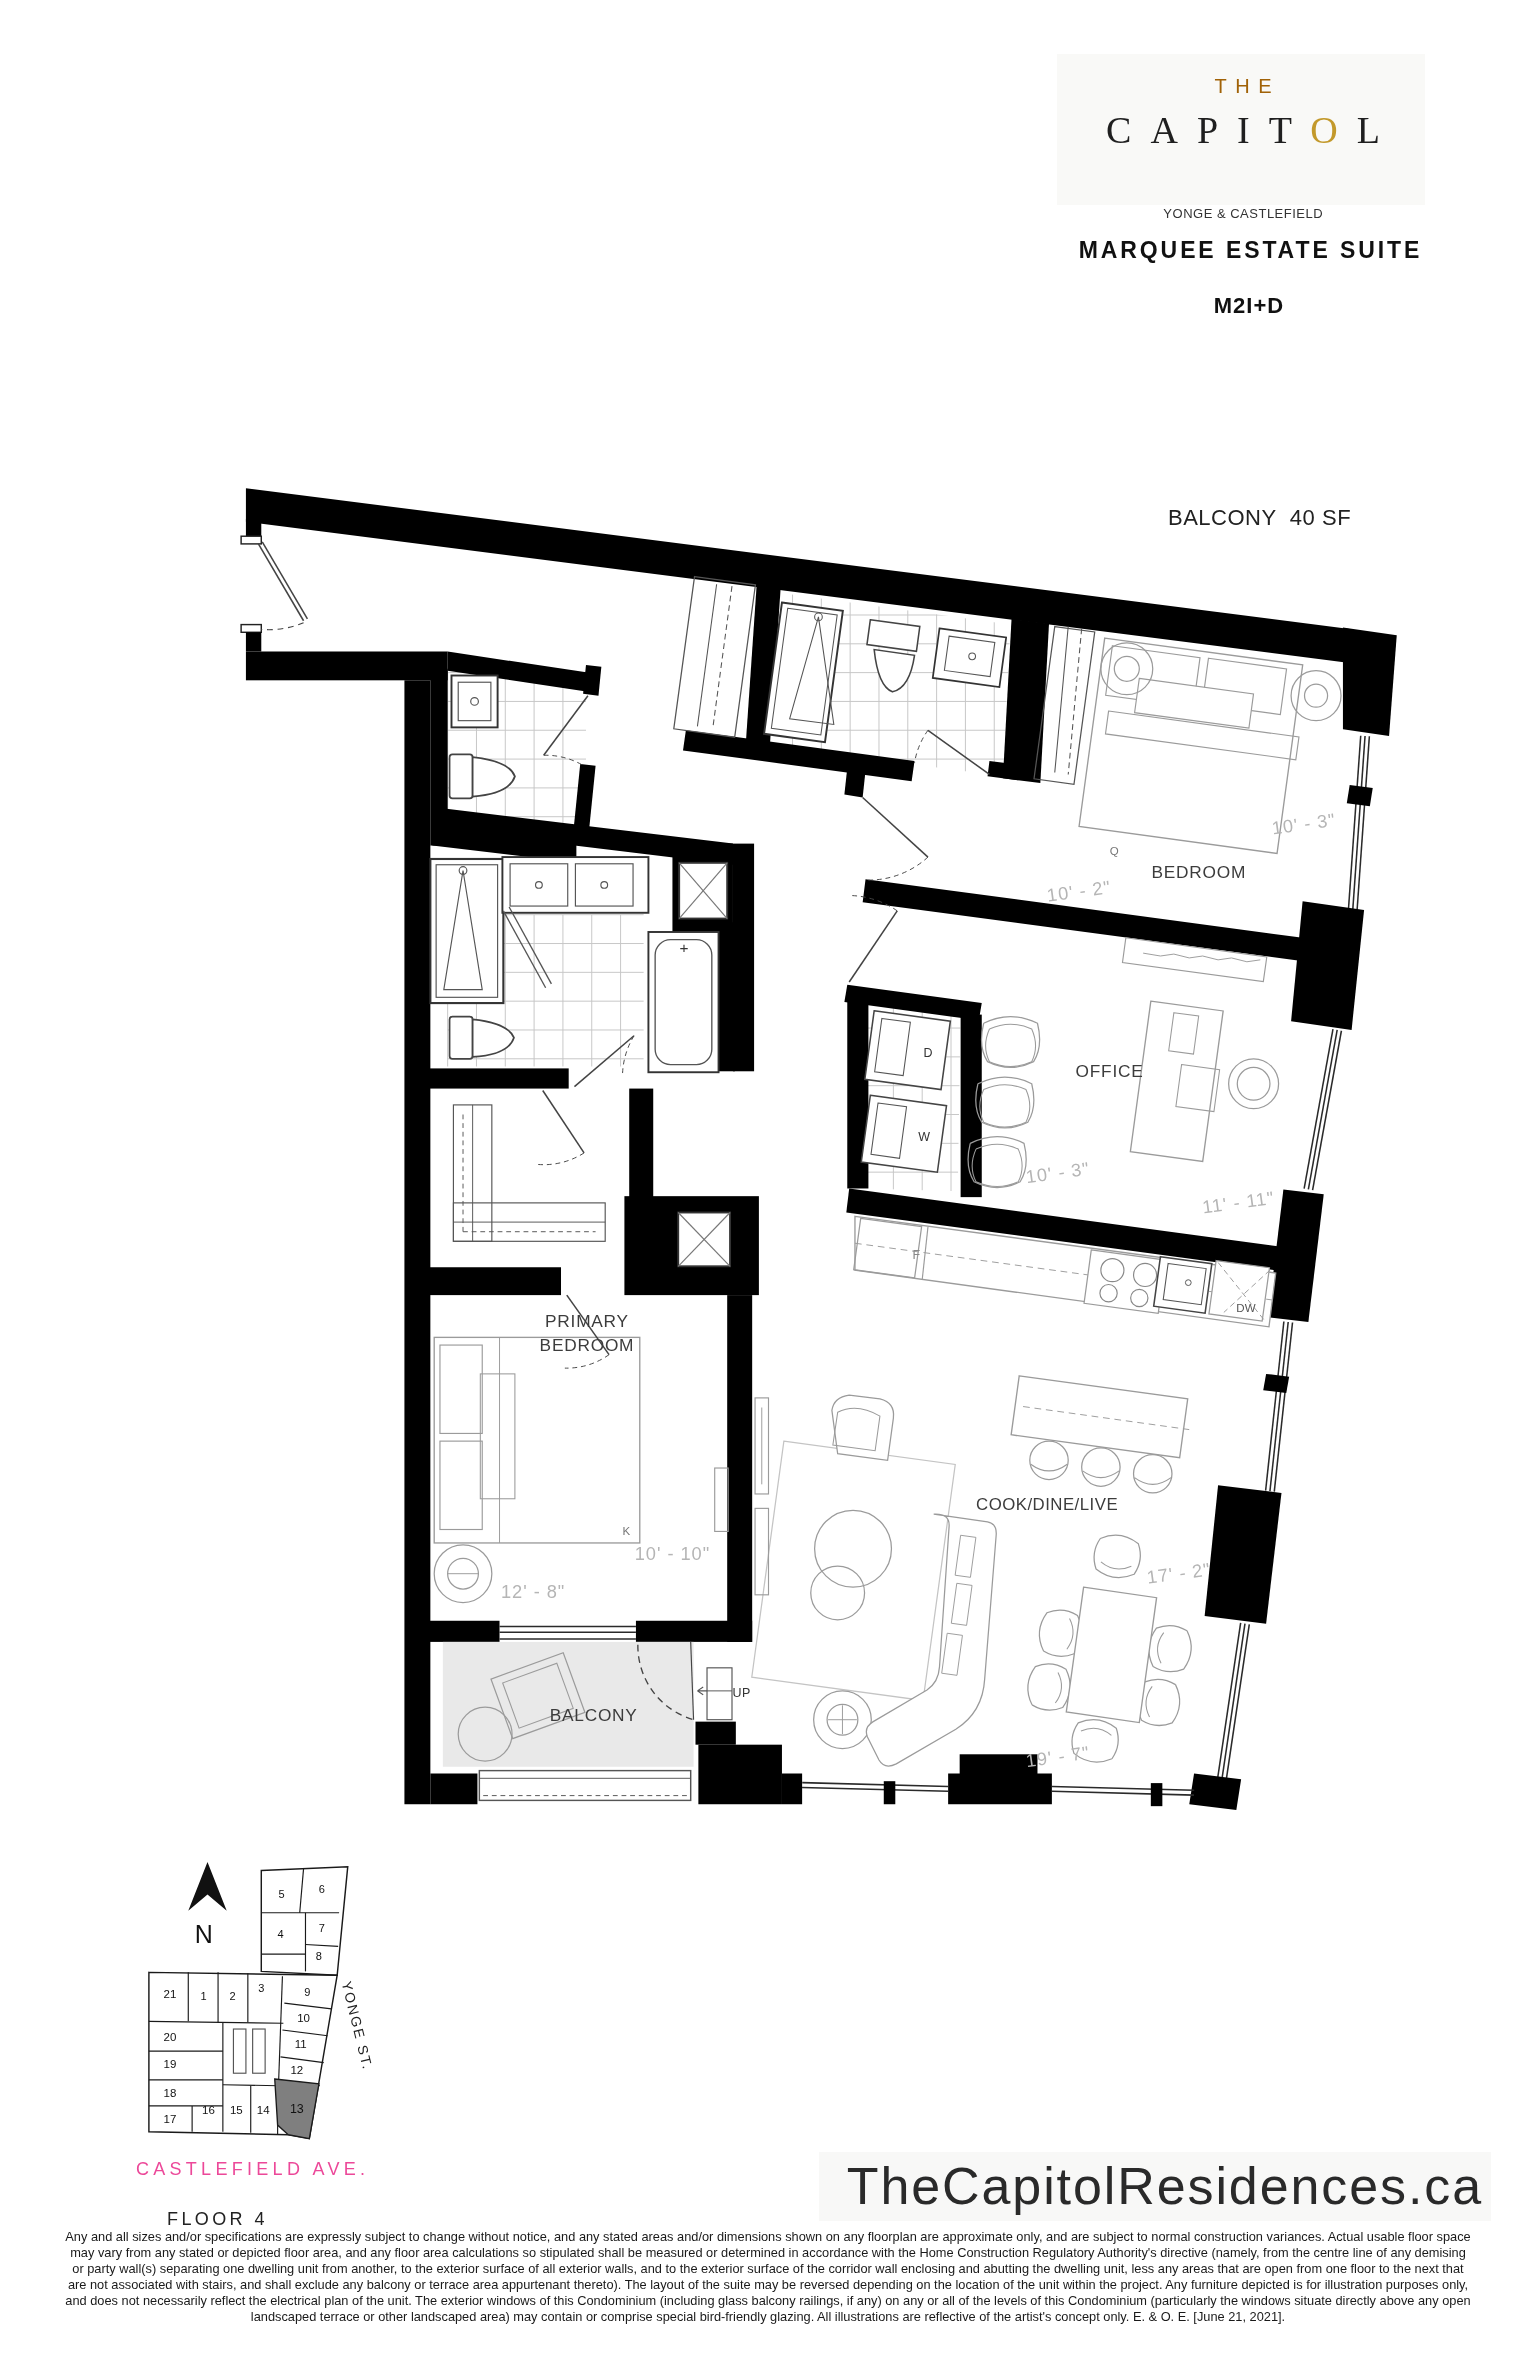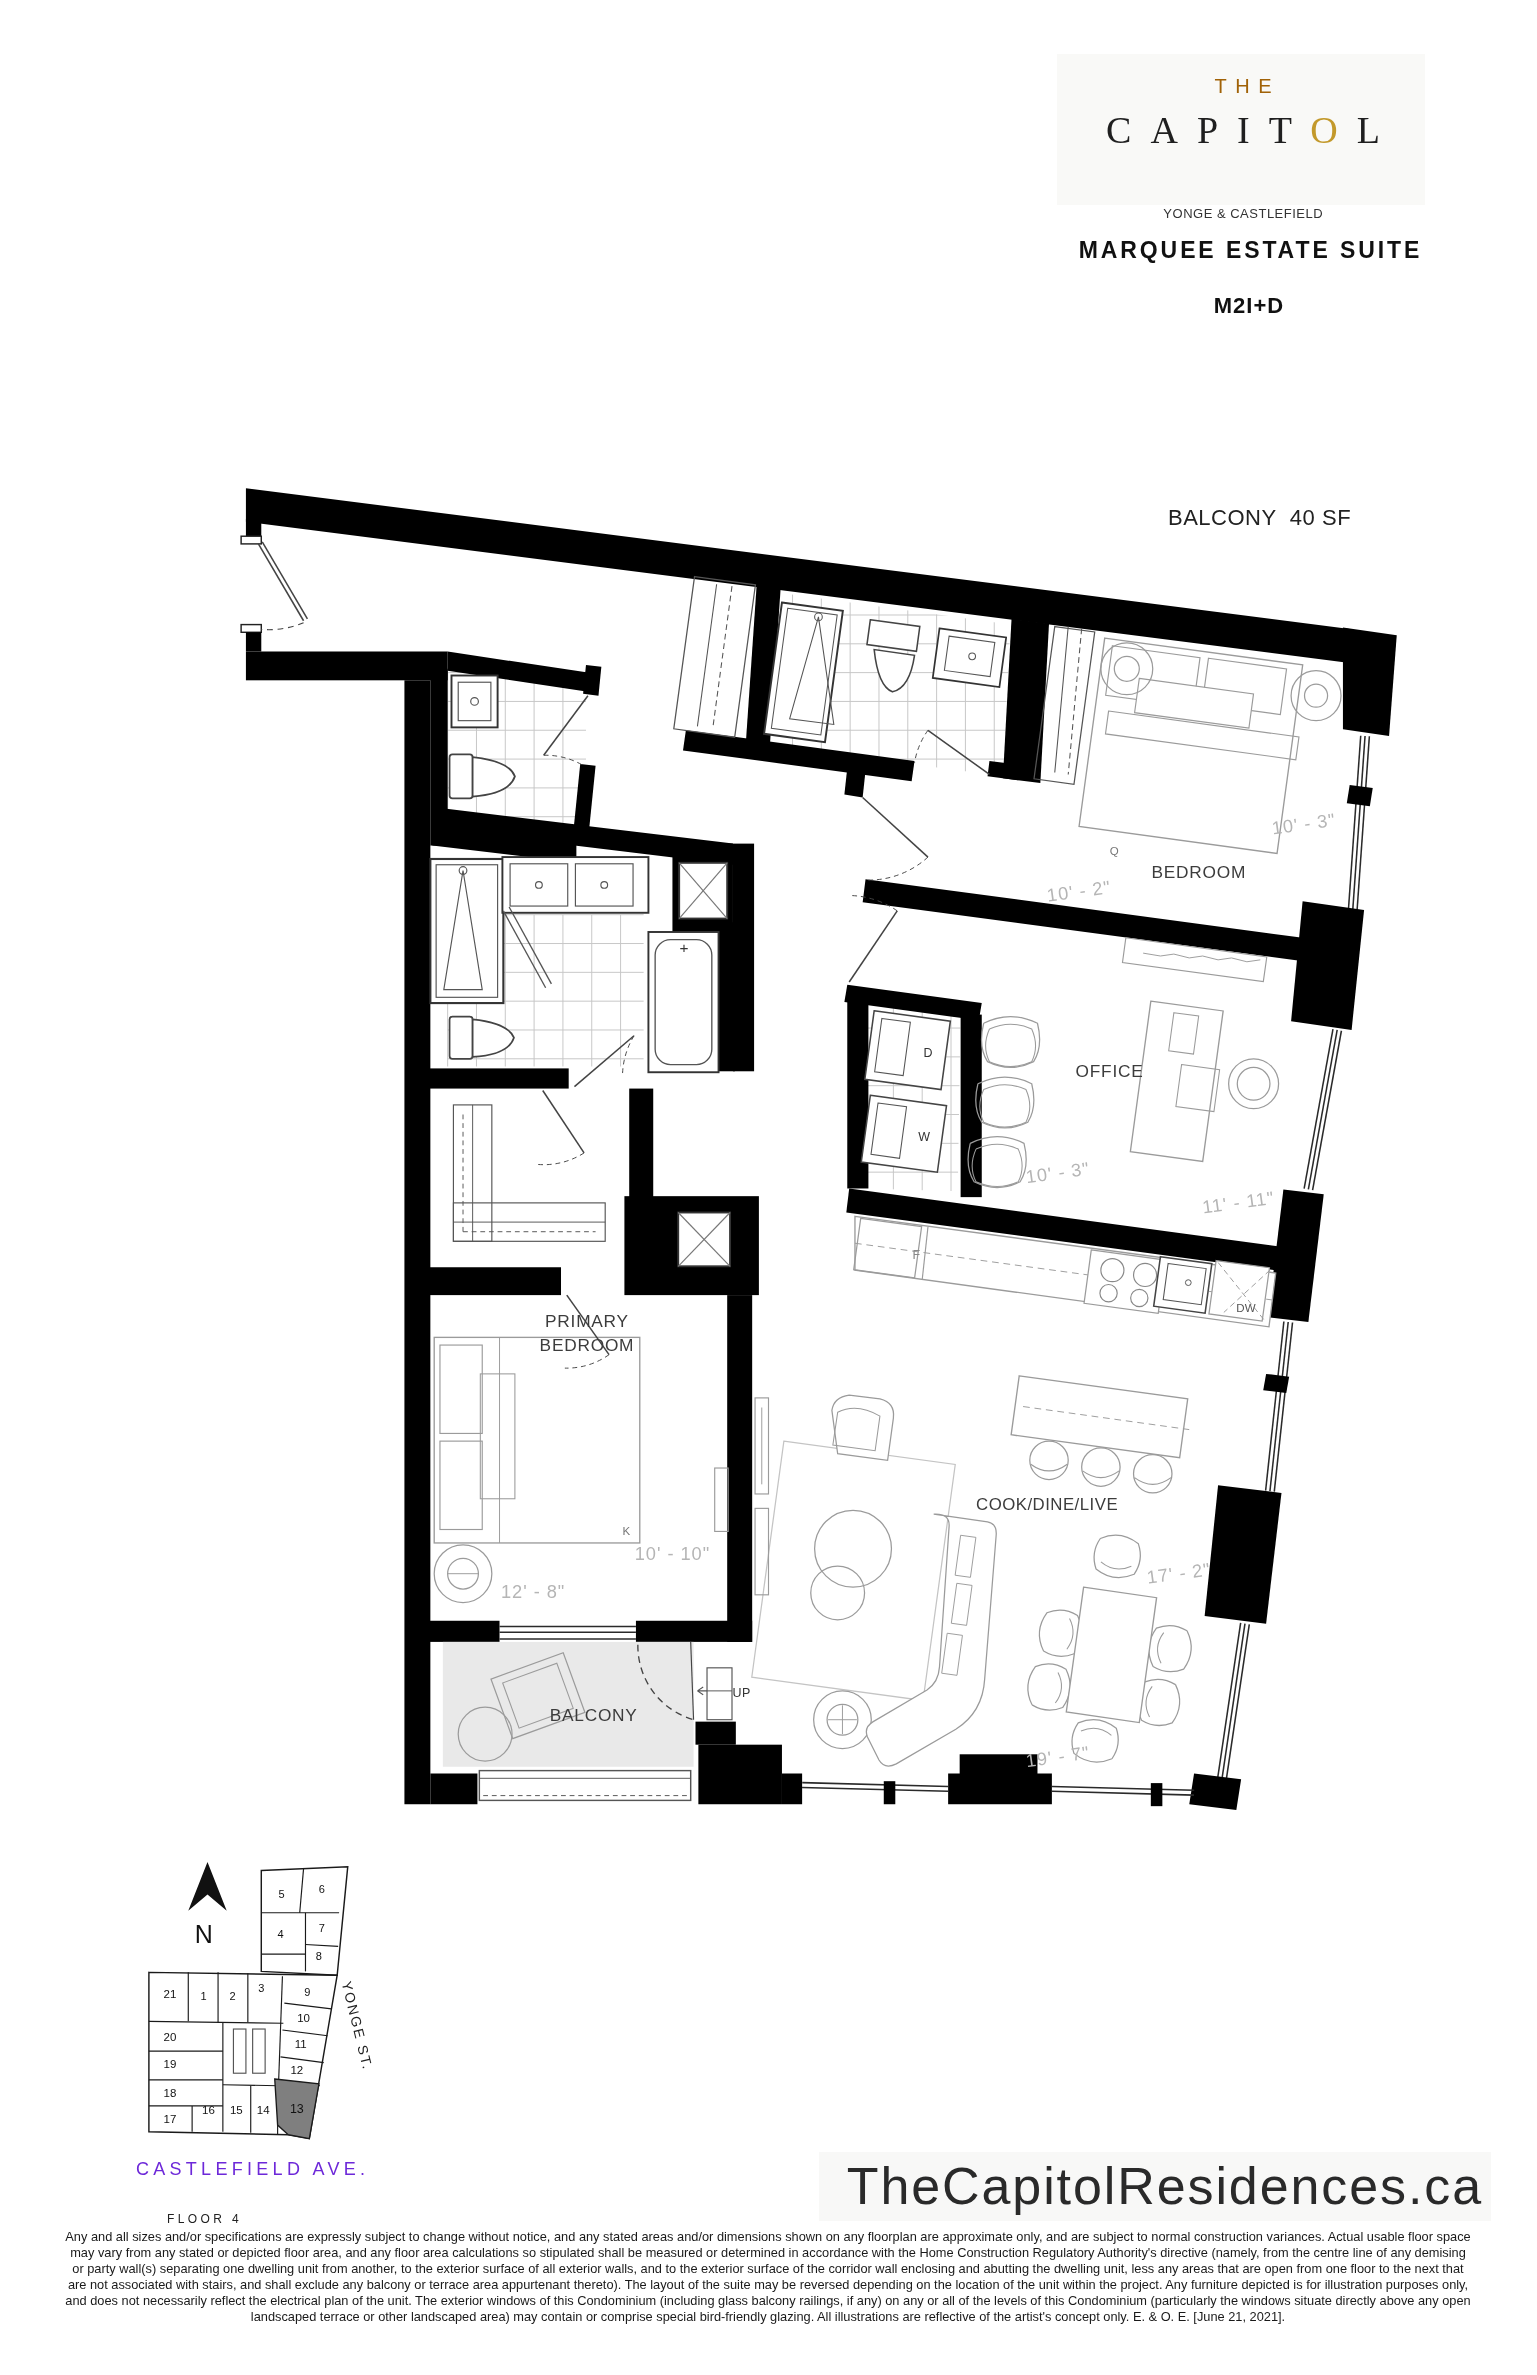--- a/index.html
+++ b/index.html
@@ -389,18 +389,18 @@
 <text x="217" y="2200" font-size="12" fill="#111" letter-spacing="0" text-anchor="middle" font-family="Liberation Sans, sans-serif">16</text>
 <text x="246" y="2200" font-size="12" fill="#111" letter-spacing="0" text-anchor="middle" font-family="Liberation Sans, sans-serif">15</text>
 <text x="274" y="2200" font-size="12" fill="#111" letter-spacing="0" text-anchor="middle" font-family="Liberation Sans, sans-serif">14</text>
 <text x="320" y="2078" font-size="11.5" fill="#111" letter-spacing="0" text-anchor="middle" font-family="Liberation Sans, sans-serif">9</text>
 <text x="316" y="2105" font-size="12" fill="#111" letter-spacing="0" text-anchor="middle" font-family="Liberation Sans, sans-serif">10</text>
 <text x="313" y="2132" font-size="12" fill="#111" letter-spacing="0" text-anchor="middle" font-family="Liberation Sans, sans-serif">11</text>
 <text x="309" y="2159" font-size="12" fill="#111" letter-spacing="0" text-anchor="middle" font-family="Liberation Sans, sans-serif">12</text>
 <text x="309" y="2199" font-size="13" fill="#111" letter-spacing="0" text-anchor="middle" font-family="Liberation Sans, sans-serif">13</text>
 <text x="367" y="2110" font-size="14.5" fill="#222" letter-spacing="2" text-anchor="middle" font-family="Liberation Sans, sans-serif" transform="rotate(76 367 2110)">YONGE  ST.</text>
   </svg>
-  <div class="abs ctr" style="left:73px;top:2160px;width:355px;font-size:18px;line-height:18px;letter-spacing:4.3px;color:#6d28d9;text-indent:4.3px;">CASTLEFIELD AVE.</div>
-  <div class="abs" style="left:167px;top:2212px;font-size:12px;line-height:14.4px;letter-spacing:3.4px;color:#222;">FLOOR 4</div>
+  <div class="abs ctr" style="left:73px;top:2160px;width:355px;font-size:18px;line-height:18px;letter-spacing:4.3px;color:#ec4899;text-indent:4.3px;">CASTLEFIELD AVE.</div>
+  <div class="abs" style="left:167px;top:2212px;font-size:18px;line-height:14.4px;letter-spacing:3.4px;color:#222;">FLOOR 4</div>
   <div class="abs" style="left:819px;top:2152px;width:672px;height:69px;background:#f8f8f7;"></div>
   <div class="abs" style="right:54px;top:2160px;font-size:52px;line-height:52px;color:#2a2a2a;letter-spacing:1.9px;margin-left:48px;">TheCapitolResidences.ca</div>
   <div class="abs ctr" style="left:38px;top:2229px;width:1460px;font-size:12.8px;line-height:16px;color:#1a1a1a;">Any and all sizes and/or specifications are expressly subject to change without notice, and any stated areas and/or dimensions shown on any floorplan are approximate only, and are subject to normal construction variances. Actual usable floor space<br>may vary from any stated or depicted floor area, and any floor area calculations so stipulated shall be measured or determined in accordance with the Home Construction Regulatory Authority's directive (namely, from the centre line of any demising<br>or party wall(s) separating one dwelling unit from another, to the exterior surface of all exterior walls, and to the exterior surface of the corridor wall enclosing and abutting the dwelling unit, less any areas that are open from one floor to the next that<br>are not associated with stairs, and shall exclude any balcony or terrace area appurtenant thereto). The layout of the suite may be reversed depending on the location of the unit within the project. Any furniture depicted is for illustration purposes only,<br>and does not necessarily reflect the electrical plan of the unit. The exterior windows of this Condominium (including glass balcony railings, if any) on any or all of the levels of this Condominium (particularly the windows situate directly above any open<br>landscaped terrace or other landscaped area) may contain or comprise special bird-friendly glazing. All illustrations are reflective of the artist's concept only. E. &amp; O. E. [June 21, 2021].</div>
 </div>
 
 </body></html>

